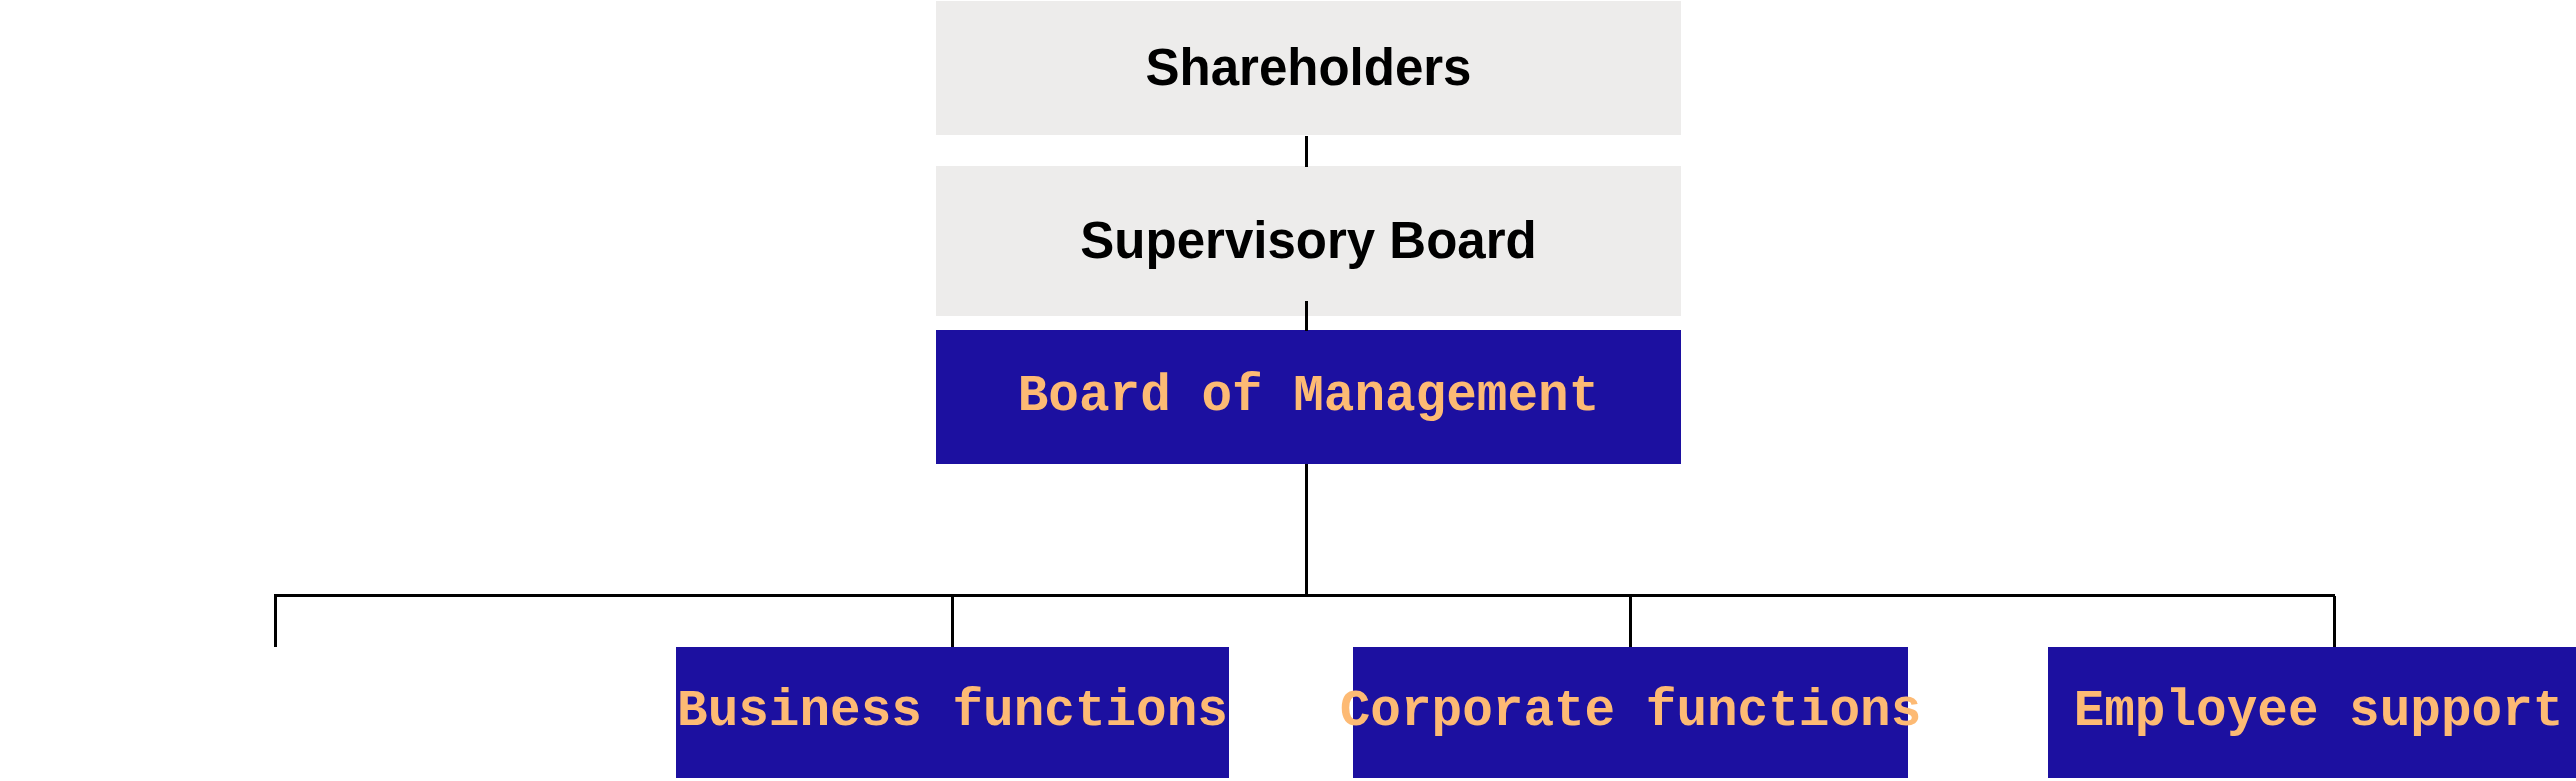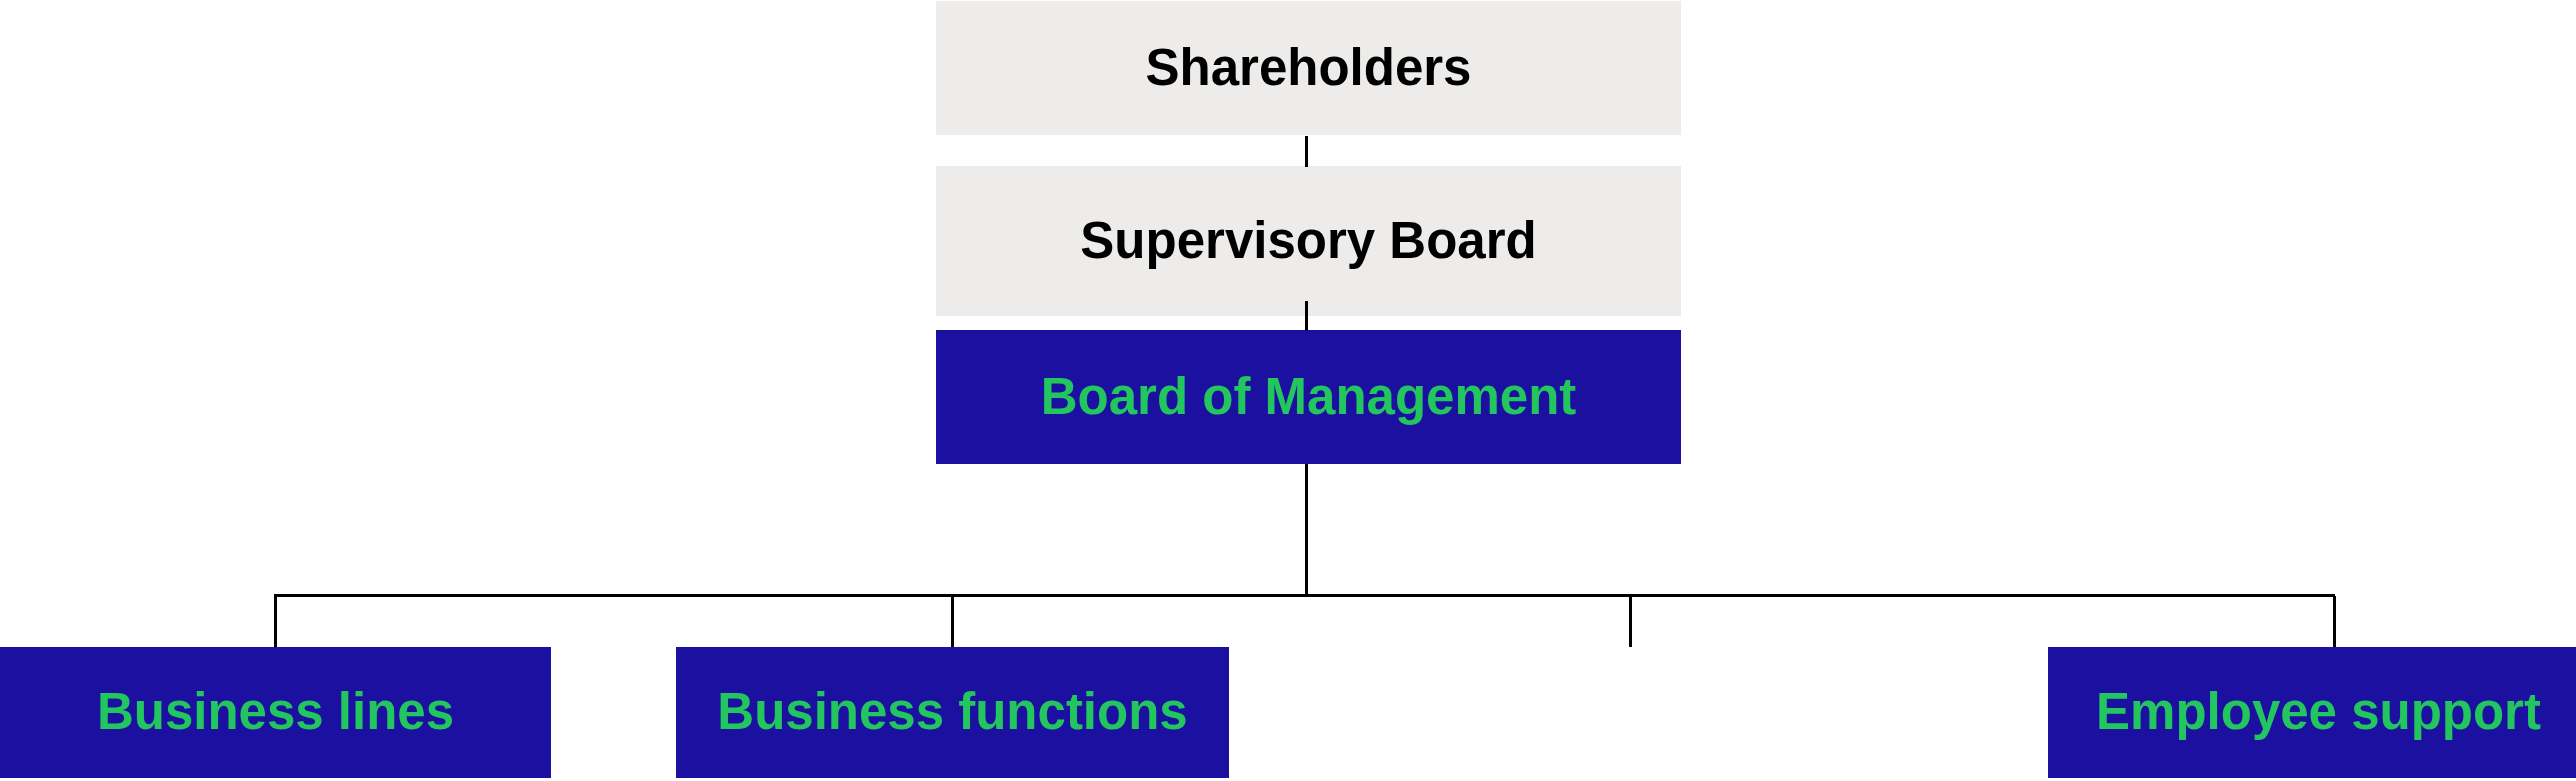--- a/index.html
+++ b/index.html
@@ -25,21 +25,22 @@
     font-size: 51px;
     line-height: 1.1;
     white-space: nowrap;
   }
   .node.gray {
     background: #EDECEB;
     color: #000000;
   }
   .node.blue {
     background: #1C10A0;
-    color: #22c55e;
+    color: #fdba74;
+    font-family: Liberation Mono, monospace;
   }
   .line {
     position: absolute;
     background: #000000;
   }
 
   
   #n-shareholders { left: 936px; top: 1.3px;   width: 745px; height: 134px; }
   #n-supervisory  { left: 936px; top: 166px; width: 745px; height: 150px; }
   #n-board        { left: 936px; top: 330px; width: 745px; height: 134px; }
@@ -79,27 +80,27 @@
 
   <div class="line" id="l-v1"></div>
   <div class="line" id="l-v2"></div>
   <div class="line" id="l-v3"></div>
   <div class="line" id="l-h"></div>
   <div class="line" id="l-d1"></div>
   <div class="line" id="l-d2"></div>
   <div class="line" id="l-d3"></div>
   <div class="line" id="l-d4"></div>
 
-  <div class="node blue" id="n-business-lines">
-    <span>Business lines</span>
-  </div>
 
   <div class="node blue" id="n-business-functions">
     <span>Business functions</span>
   </div>
 
+  <div class="node blue" id="n-corporate-functions">
+    <span>Corporate functions</span>
+  </div>
 
   <div class="node blue" id="n-employee-support">
     <span>Employee support</span>
   </div>
 
 </div>
 
 
 </body></html>

